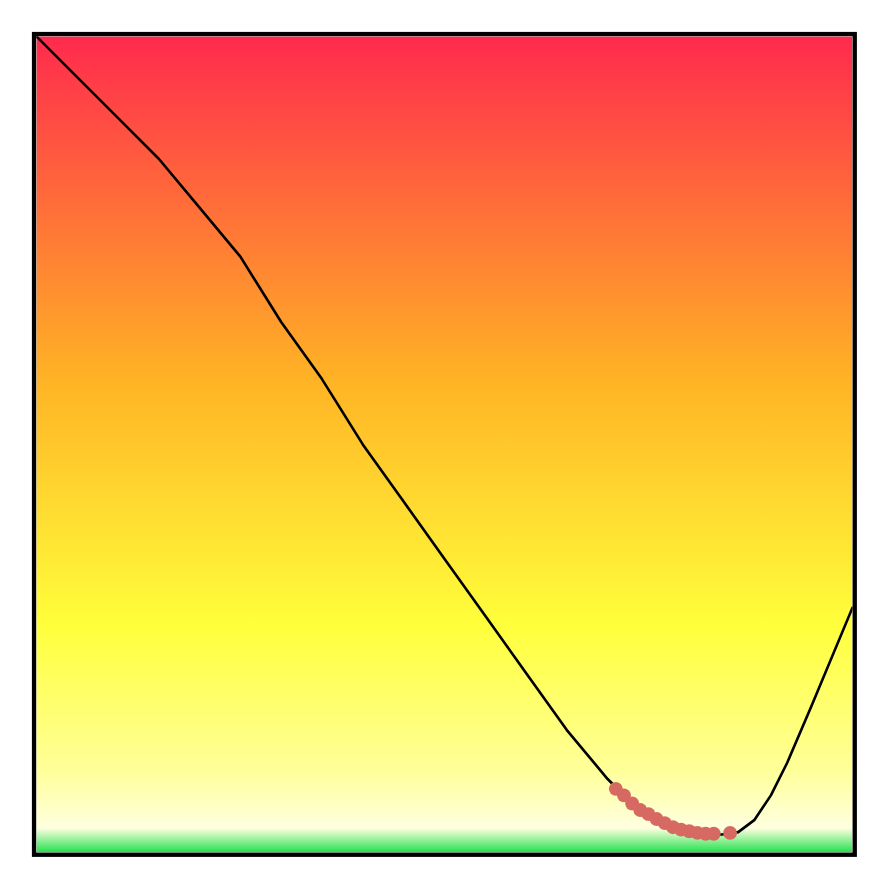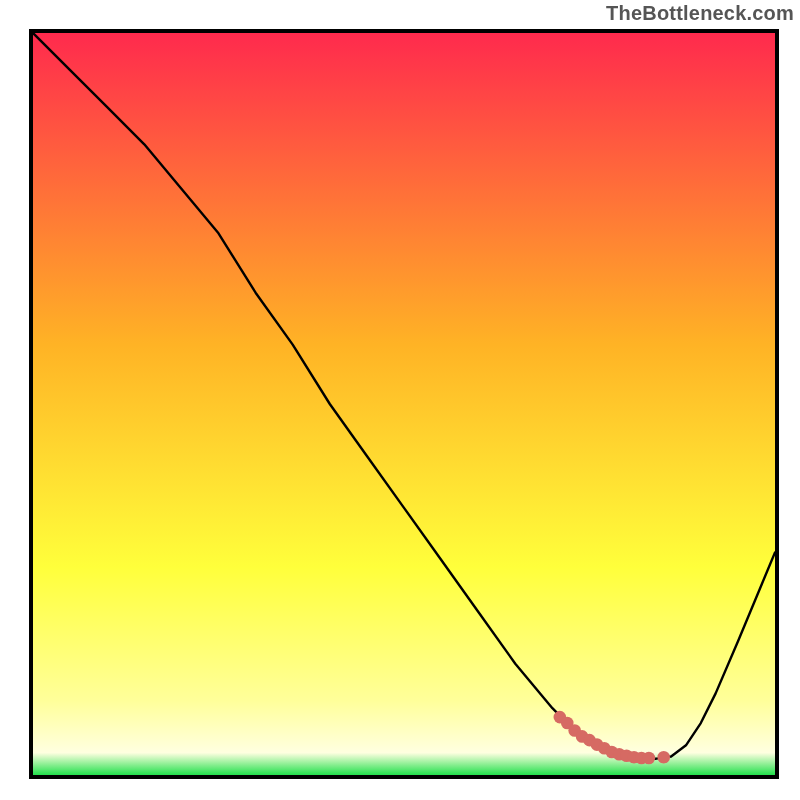--- a/index.html
+++ b/index.html
@@ -47,21 +47,20 @@
     width: 100%;
     height: 100%;
     overflow: visible;
   }
 </style>
 </head>
 <body>
 
 <div class="frame">
 
-  <div class="watermark">TheBottleneck.com</div>
 
   <div class="plot-area" style="border-color: rgb(0, 0, 0);">
 
     <svg class="gradient" viewBox="0 0 100 100" preserveAspectRatio="none">
       <defs>
         <linearGradient id="bg-grad" x1="0" y1="0" x2="0" y2="1">
             <stop offset="0%" stop-color="#ff2a4d"></stop>
             <stop offset="42%" stop-color="#ffb325"></stop>
             <stop offset="72%" stop-color="#ffff3b"></stop>
             <stop offset="90%" stop-color="#ffff9a"></stop>

